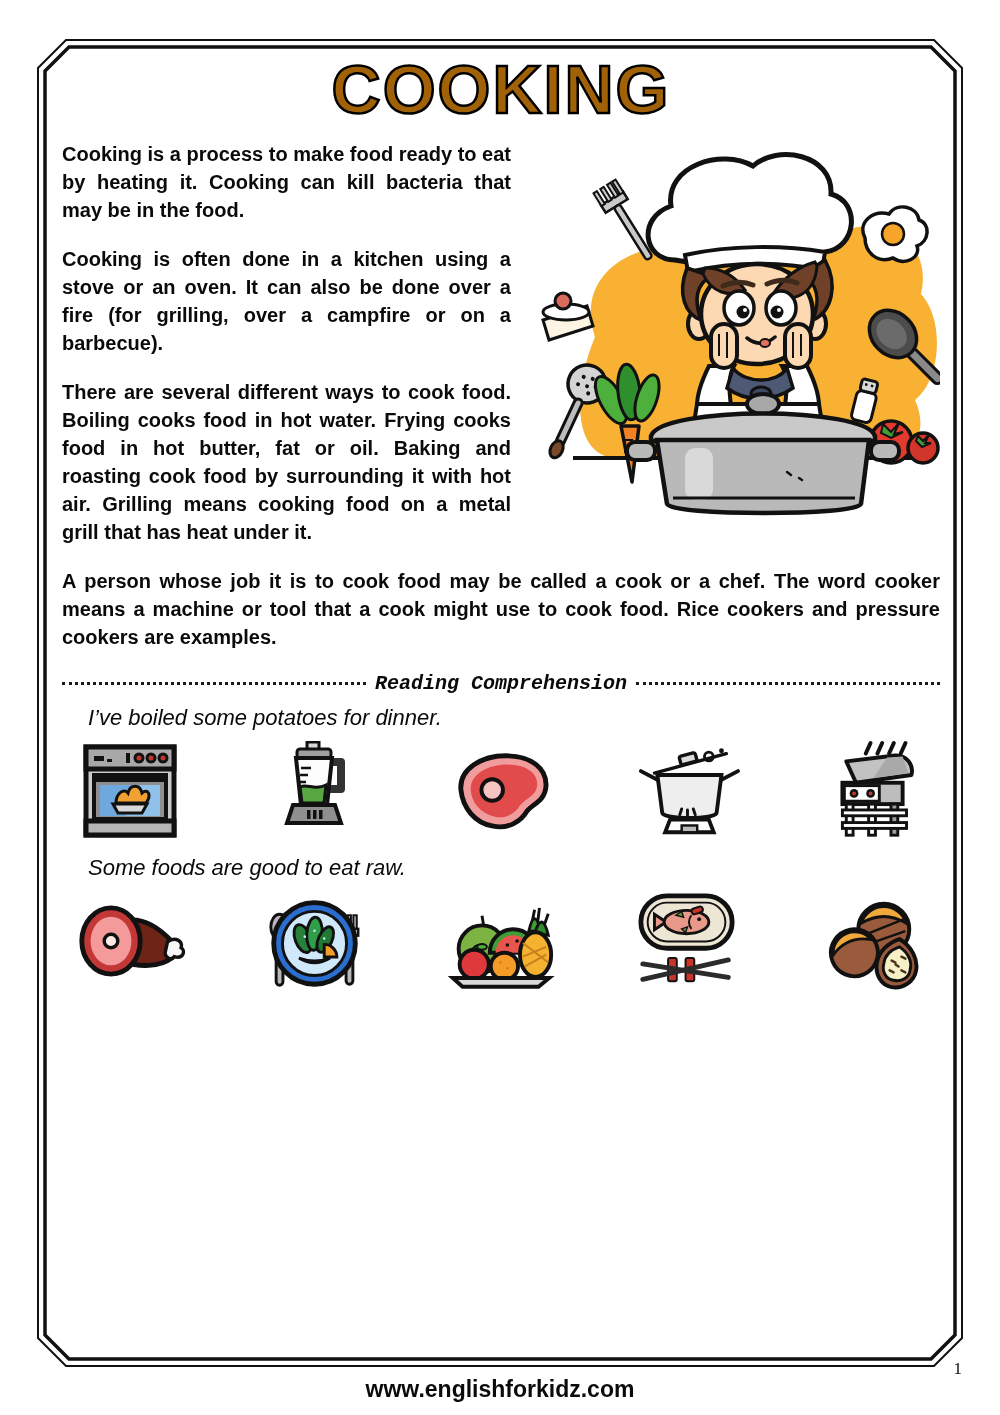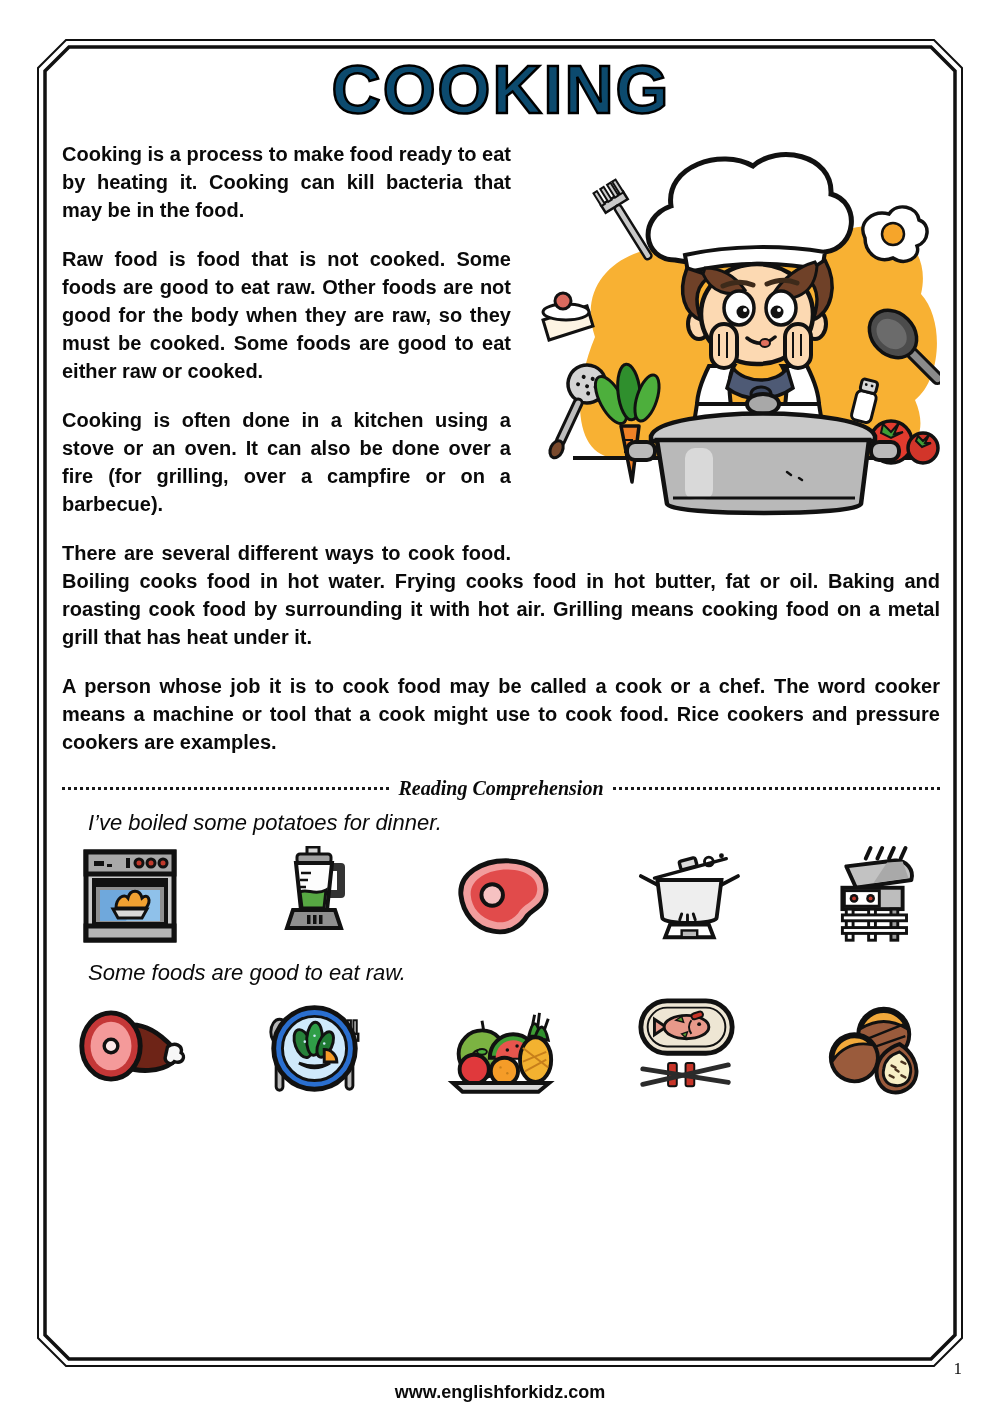--- a/index.html
+++ b/index.html
@@ -4,40 +4,40 @@
 <style>
   html,body { margin:0; padding:0; }
   body {
     width:1000px; height:1415px; background:#ffffff; position:relative;
     font-family:"Liberation Sans", sans-serif; color:#0a0a0a; overflow:hidden;
   }
   .frame-svg { position:absolute; left:36px; top:38px; }
   .content { position:absolute; left:62px; top:50px; width:878px; }
   .title {
     margin:0 0 12px 0; text-align:center; font-weight:bold;
-    font-size:68px; letter-spacing:2px; color:#0c4a6e;
+    font-size:68px; letter-spacing:2px; color:#a16207;
     -webkit-text-stroke:2.5px #000;
   }
   .illustration { float:right; width:415px; height:378px; margin:2px 0 44px 14px; }
   .text-flow p {
     font-size:20px; font-weight:bold; line-height:28px;
     text-align:justify; margin:0 0 21px 0;
   }
   .divider { display:flex; align-items:center; gap:9px; margin:2px 0 10px 0; }
   .dots { flex:1; height:0; border-top:3px dotted #1a1a1a; }
   .divider-label {
-    font-family:Liberation Serif, serif; font-style:italic; font-weight:bold;
+    font-family:Liberation Mono, monospace; font-style:italic; font-weight:bold;
     font-size:20px; white-space:nowrap;
   }
   .exercise-heading { font-size:22px; font-weight:bold; margin:2px 0 10px 0; }
   .exercise-heading .num { margin-right:8px; }
   .sentence { font-size:22px; font-style:italic; font-weight:normal; margin:0 0 8px 26px; }
   .icon-row { display:flex; justify-content:space-between; align-items:center; padding:0 10px; margin:0 0 12px 0; height:104px; }
   .icon { width:115px; height:102px; display:flex; align-items:center; justify-content:center; }
-  .footer { position:absolute; left:0; width:100%; bottom:12px; text-align:center; font-size:18px; font-weight:bold; }
+  .footer { position:absolute; left:0; width:100%; bottom:12px; text-align:center; font-size:23px; font-weight:bold; }
   .page-number { position:absolute; right:38px; bottom:36px; font-family:"Liberation Serif", serif; font-size:17px; }
 </style>
 </head>
 <body>
 
 <svg class="frame-svg" width="928" height="1330" viewBox="0 0 928 1330">
   <polygon points="30,2 898,2 926,30 926,1300 898,1328 30,1328 2,1300 2,30" fill="none" stroke="#111" stroke-width="2"></polygon>
   <polygon points="33,9 895,9 919,33 919,1297 895,1321 33,1321 9,1297 9,33" fill="none" stroke="#111" stroke-width="3.5"></polygon>
 </svg>
 
@@ -150,21 +150,20 @@
           <rect x="346" y="300" width="28" height="18" rx="8" fill="#b9b9b9" stroke="#111" stroke-width="4"></rect>
           <path d="M132,298 L344,298 L336,362 C334,374 144,374 142,362 Z" fill="#b9b9b9" stroke="#111" stroke-width="4.5"></path>
           <rect x="160" y="306" width="28" height="52" rx="10" fill="#d9d9d9"></rect>
           <path d="M148,356 L330,356" stroke="#111" stroke-width="3"></path>
           <path d="M262,330 l4,3 M274,336 l3,2" stroke="#111" stroke-width="2.5" stroke-linecap="round"></path>
         </g>
       </svg>
     </div>
 
     <p>Cooking is a process to make food ready to eat by heating it. Cooking can kill bacteria that may be in the food.</p>
-    <p>Raw food is food that is not cooked. Some foods are good to eat raw. Other foods are not good for the body when they are raw, so they must be cooked. Some foods are good to eat either raw or cooked.</p>
     <p>Cooking is often done in a kitchen using a stove or an oven. It can also be done over a fire (for grilling, over a campfire or on a barbecue).</p>
     <p>There are several different ways to cook food. Boiling cooks food in hot water. Frying cooks food in hot butter, fat or oil. Baking and roasting cook food by surrounding it with hot air. Grilling means cooking food on a metal grill that has heat under it.</p>
     <p>A person whose job it is to cook food may be called a cook or a chef. The word cooker means a machine or tool that a cook might use to cook food. Rice cookers and pressure cookers are examples.</p>
   </div>
 
   <div class="divider">
     <span class="dots"></span>
     <span class="divider-label">Reading Comprehension</span>
     <span class="dots"></span>
   </div>

